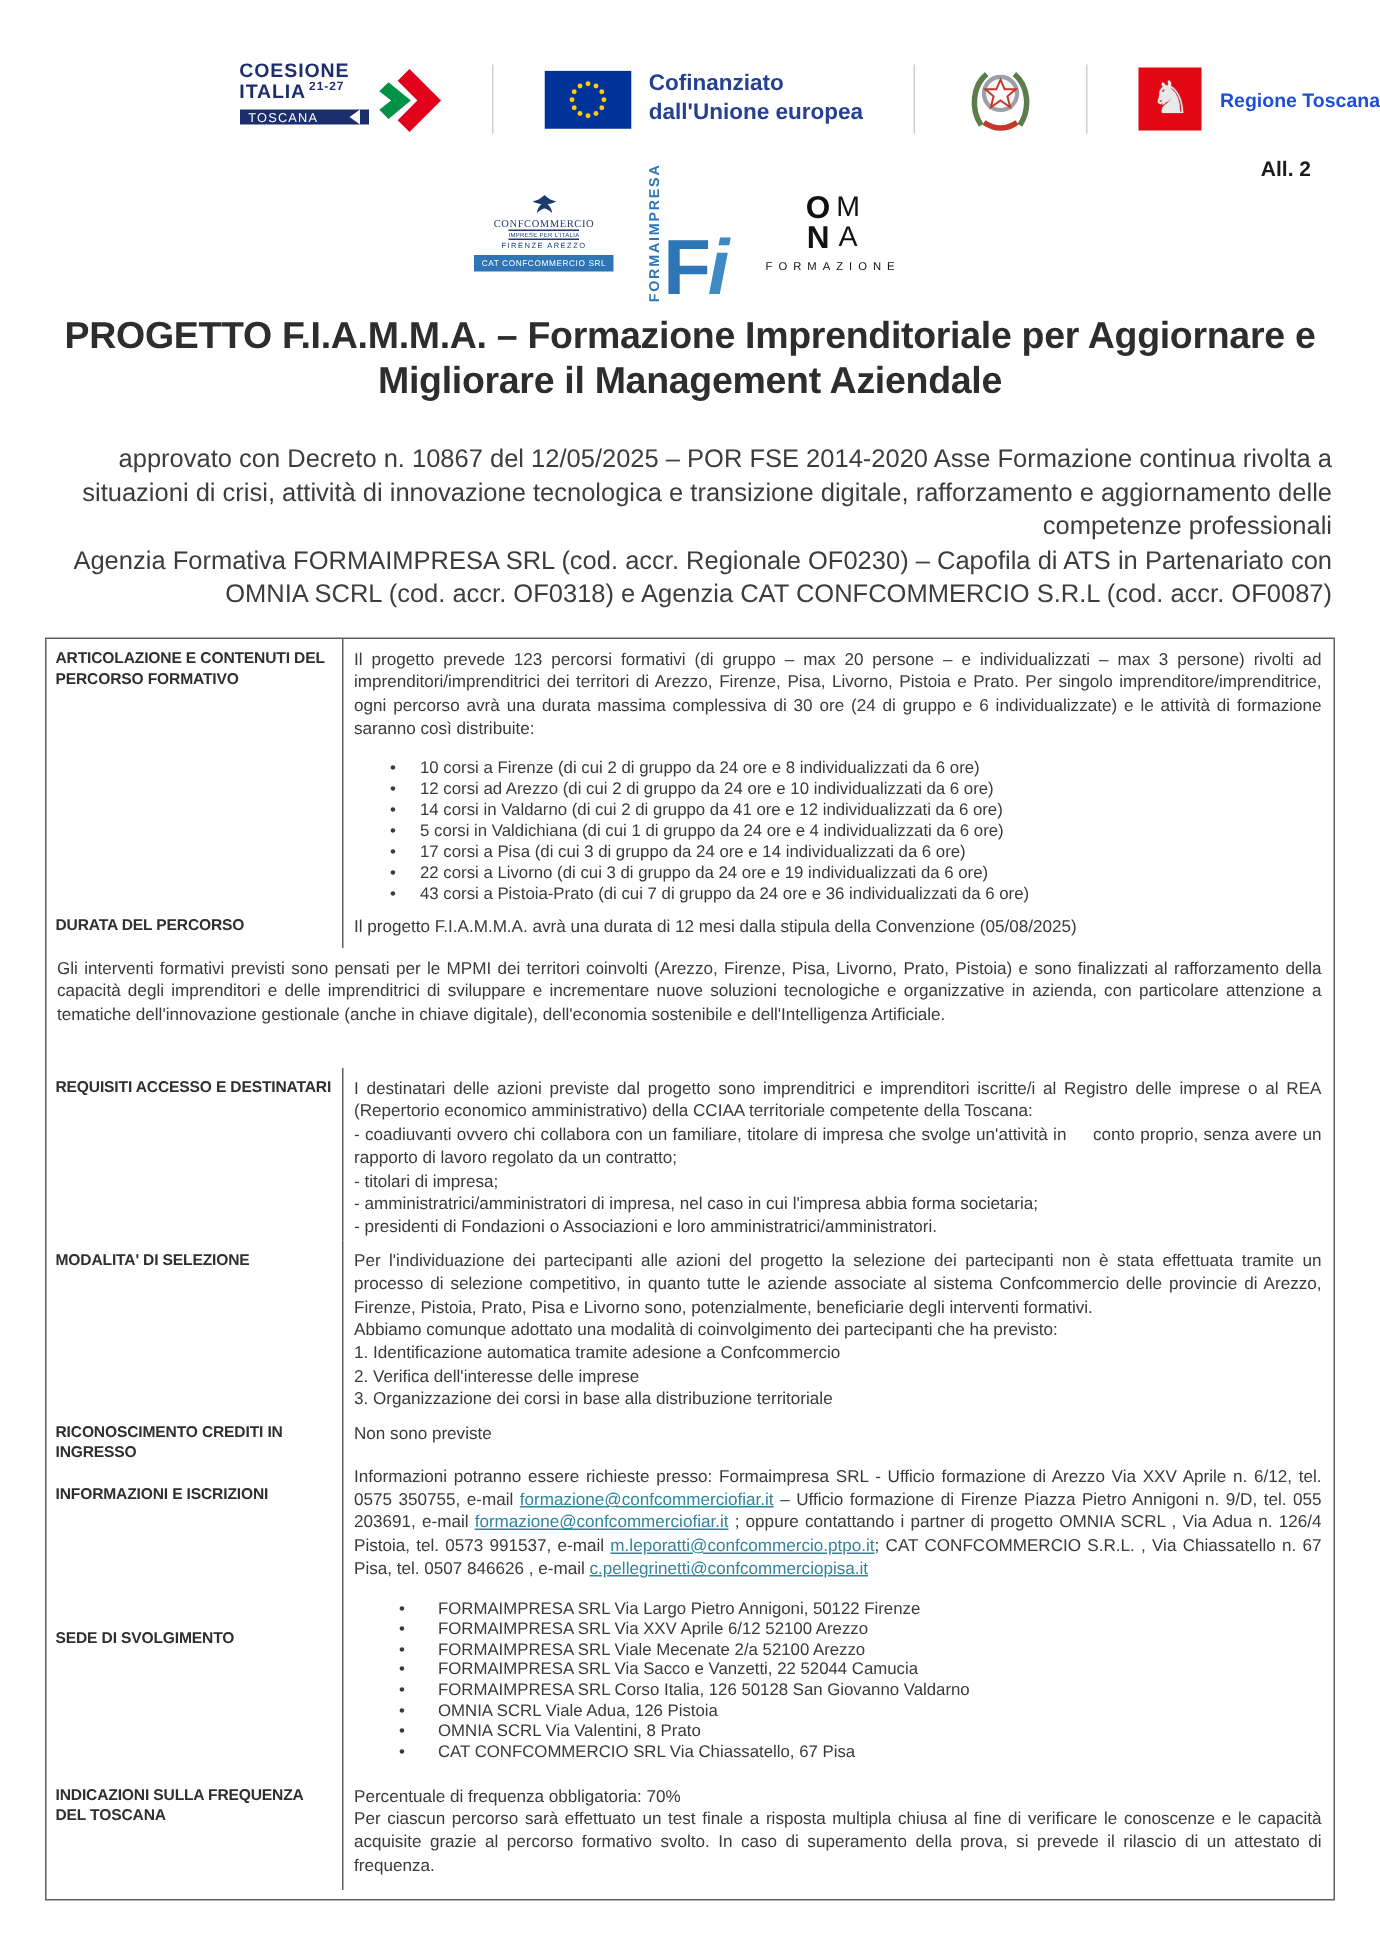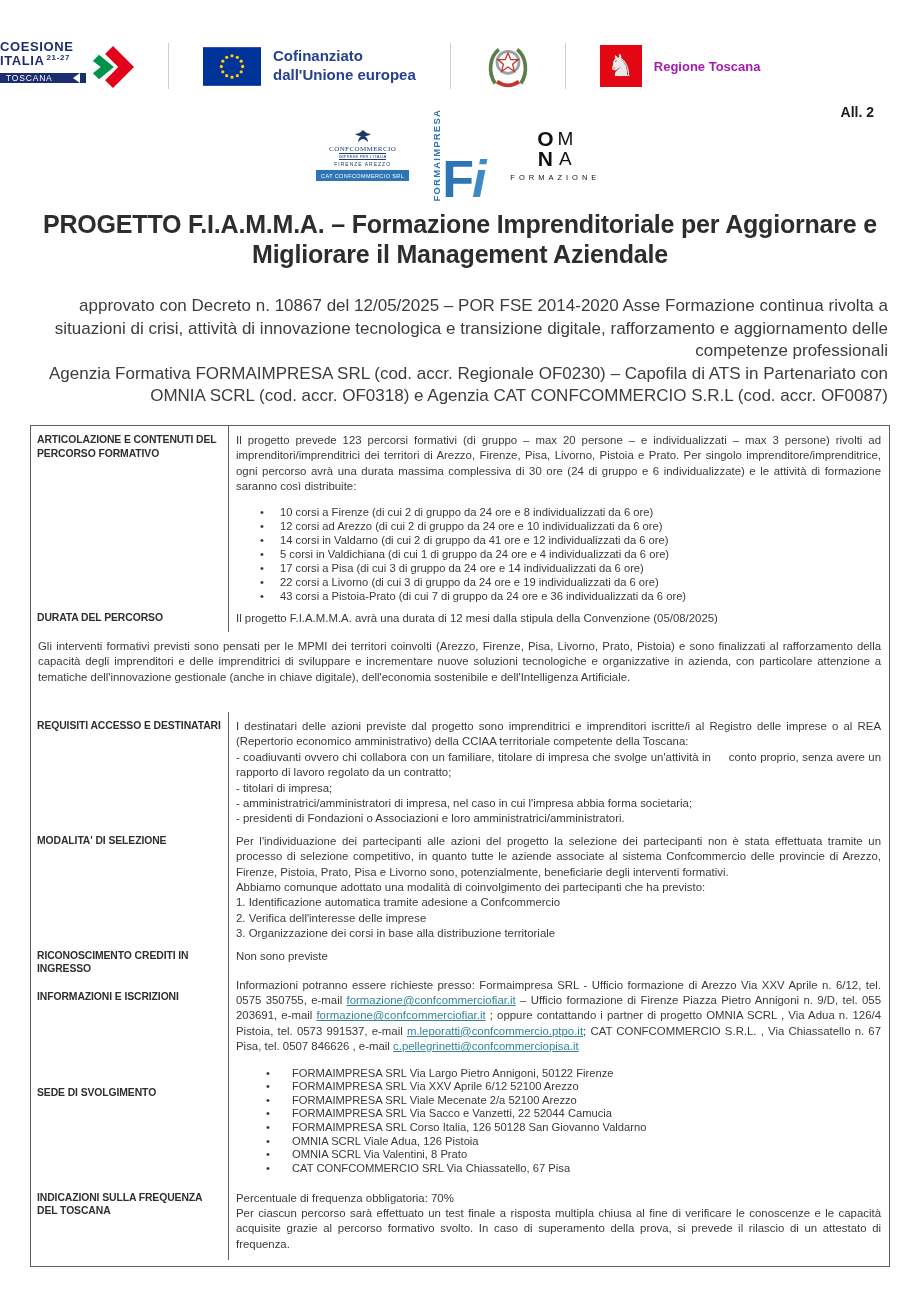--- a/index.html
+++ b/index.html
@@ -6,42 +6,42 @@
   html,body { margin:0; padding:0; background:#ffffff; }
   body {
     width:920px; height:1301px;
     font-family:"Liberation Sans", sans-serif;
     color:#3a3a3a;
     -webkit-font-smoothing:antialiased;
   }
   .page { position:relative; width:920px; height:1301px; background:#fff; overflow:hidden; }
 
   
-  .logo-row1 { margin-top:36px; height:60px; display:flex; align-items:center; justify-content:flex-start; }
+  .logo-row1 { margin-top:36px; height:60px; display:flex; align-items:center; justify-content:flex-end; }
   .sep { width:1px; height:46px; background:#cfcfcf; margin:0 34px; }
 
   .coesione { display:flex; align-items:flex-start; gap:6px; }
   .coesione-text { display:flex; flex-direction:column; }
   .coesione-l1 { font-size:13px; font-weight:bold; color:#1d2e6e; letter-spacing:.6px; line-height:1.1; }
   .coesione-l2 { font-size:13px; font-weight:bold; color:#1d2e6e; letter-spacing:.6px; line-height:1.1; }
   .coesione-years { font-size:8px; vertical-align:super; margin-left:2px; }
   .coesione-band { margin-top:4px; background:#1d2e6e; color:#fff; font-size:8.5px; font-weight:normal;
                    letter-spacing:.8px; padding:0 6px; display:inline-flex; align-items:center; gap:8px; width:86px; justify-content:space-between;}
   .band-notch { width:0; height:0; border-top:5px solid transparent; border-bottom:5px solid transparent; border-right:7px solid #ffffff; }
   .coesione-arrow { margin-top:2px; }
 
   .eu-logo { display:flex; align-items:center; gap:12px; }
   .eu-text { font-size:15px; font-weight:bold; color:#26418f; line-height:1.25; }
 
   .emblem { display:flex; align-items:center; }
 
   .rt { display:flex; align-items:center; gap:12px; }
   .rt-box { width:42px; height:42px; background:#e30613; display:flex; align-items:center; justify-content:center; }
   .rt-horse { color:#e9e9e9; font-size:30px; line-height:1; text-shadow:0 0 1px #9a9a9a; }
-  .rt-label { font-size:13px; font-weight:bold; color:#a21caf; }
+  .rt-label { font-size:13px; font-weight:bold; color:#1d4ed8; }
 
   .attachment { text-align:right; padding-right:46px; margin-top:8px; font-size:14px; font-weight:bold; color:#1c1c1c; }
 
   
   .logo-row2 { margin-top:0px; height:70px; display:flex; align-items:center; justify-content:center; gap:26px; }
 
   .cc { display:flex; flex-direction:column; align-items:center; width:86px; }
   .cc-name { font-family:"Liberation Serif", serif; font-size:7px; color:#1b3b6f; letter-spacing:.4px; margin-top:2px; white-space:nowrap; }
   .cc-tag1 { font-size:4px; color:#1b3b6f; letter-spacing:.2px; border-top:.5px solid #1b3b6f; border-bottom:.5px solid #1b3b6f; white-space:nowrap; }
   .cc-tag2 { font-size:5px; color:#1b3b6f; letter-spacing:1px; margin-top:1px; white-space:nowrap; }

